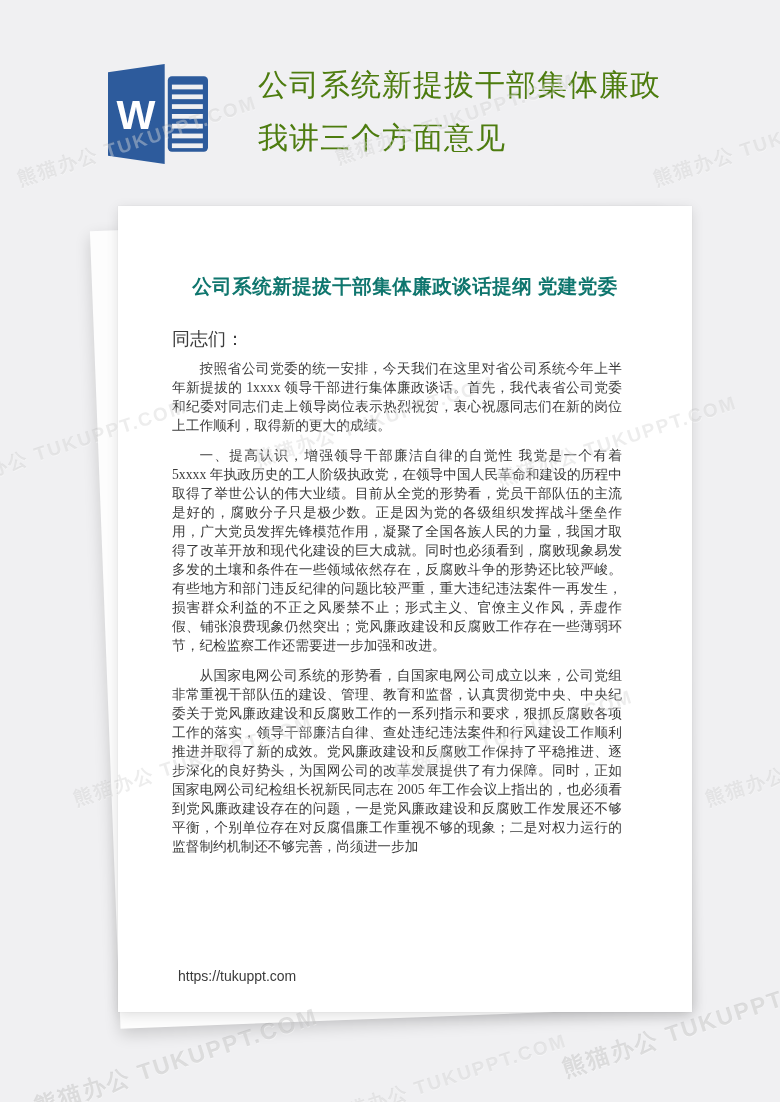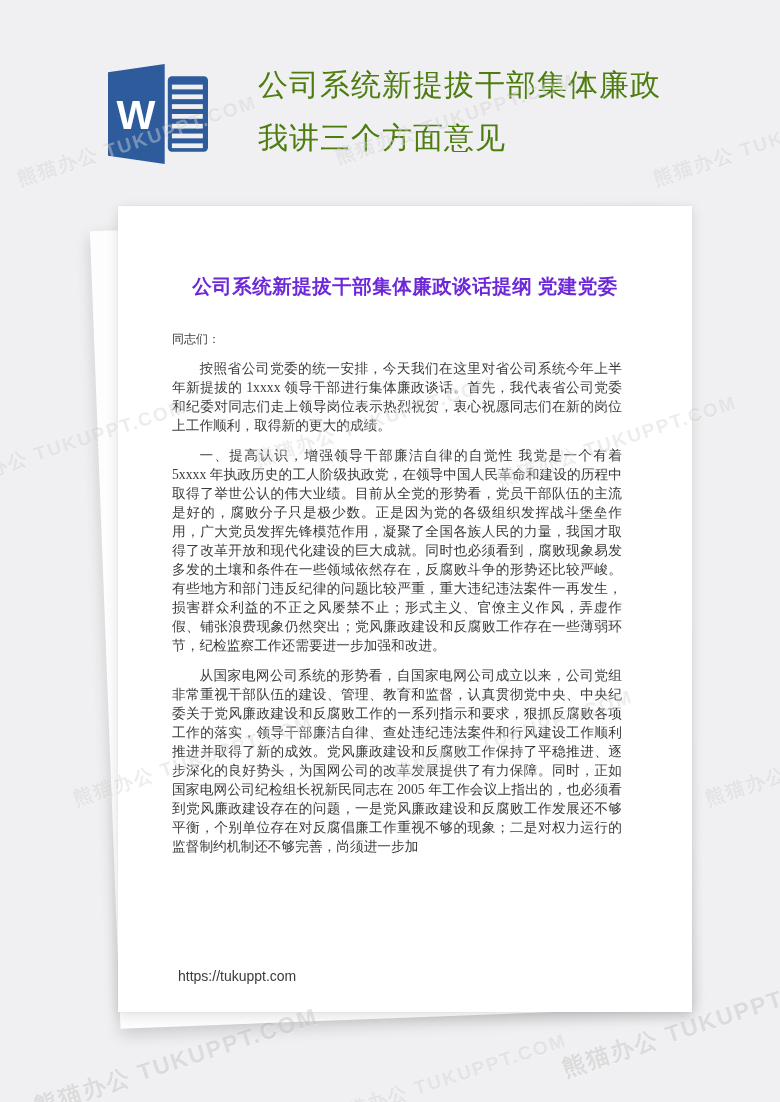--- a/index.html
+++ b/index.html
@@ -27,25 +27,25 @@
     background:#ffffff;z-index:2;
     box-shadow:0 3px 12px rgba(0,0,0,0.12), 0 0 1px rgba(0,0,0,0.10);
   }
   .page-content{
     position:relative;box-sizing:border-box;width:100%;height:100%;
     padding:68px 54px 0 54px;
     font-family:"Liberation Serif","DejaVu Serif",serif;
     color:#3b3b3b;
   }
   .doc-title{
-    text-align:center;font-size:19.5px;font-weight:bold;color:#6d28d9;
+    text-align:center;font-size:19.5px;font-weight:bold;color:#0f766e;
     letter-spacing:0.5px;margin:0 0 30px 0;line-height:26px;
   }
   .salutation{
-    margin:0 0 10px 0;font-size:12px;line-height:19px;text-indent:0;
+    margin:0 0 10px 0;font-size:18px;line-height:19px;text-indent:0;
   }
   .para{
     margin:0 16px 11px 0;font-size:13.7px;line-height:19px;
     text-indent:2em;text-align:justify;
   }
   .doc-footer-link{
     position:absolute;left:60px;bottom:28px;
     font-family:Liberation Sans, sans-serif;
     font-size:14px;color:#3a3a3a;text-decoration:none;
   }

